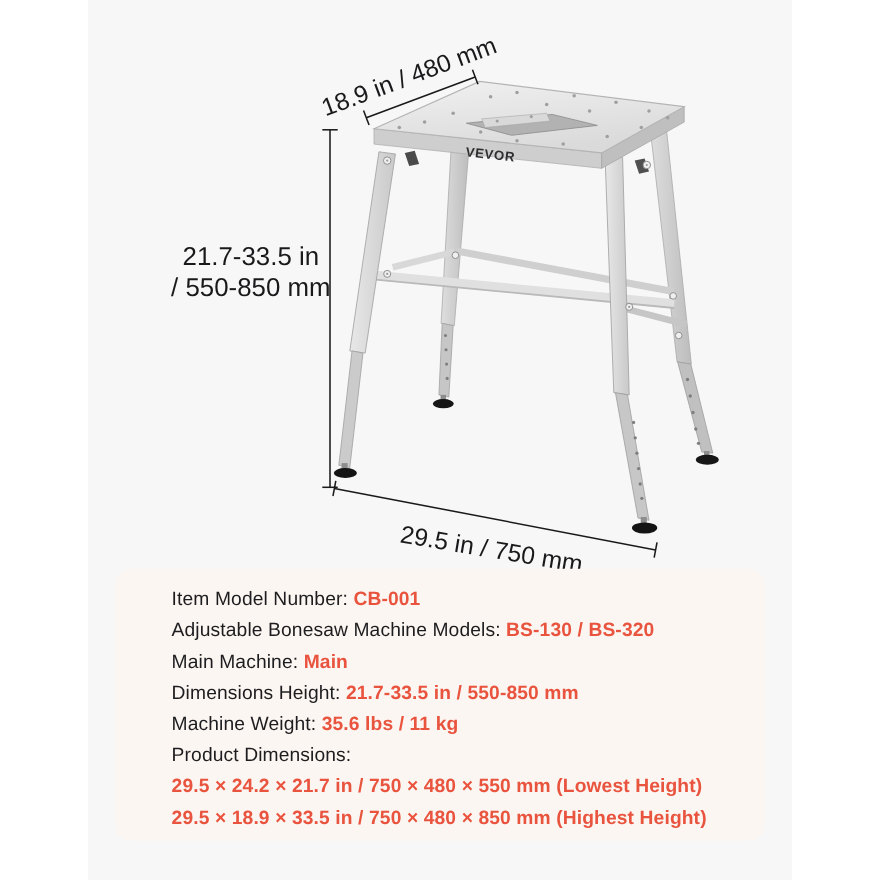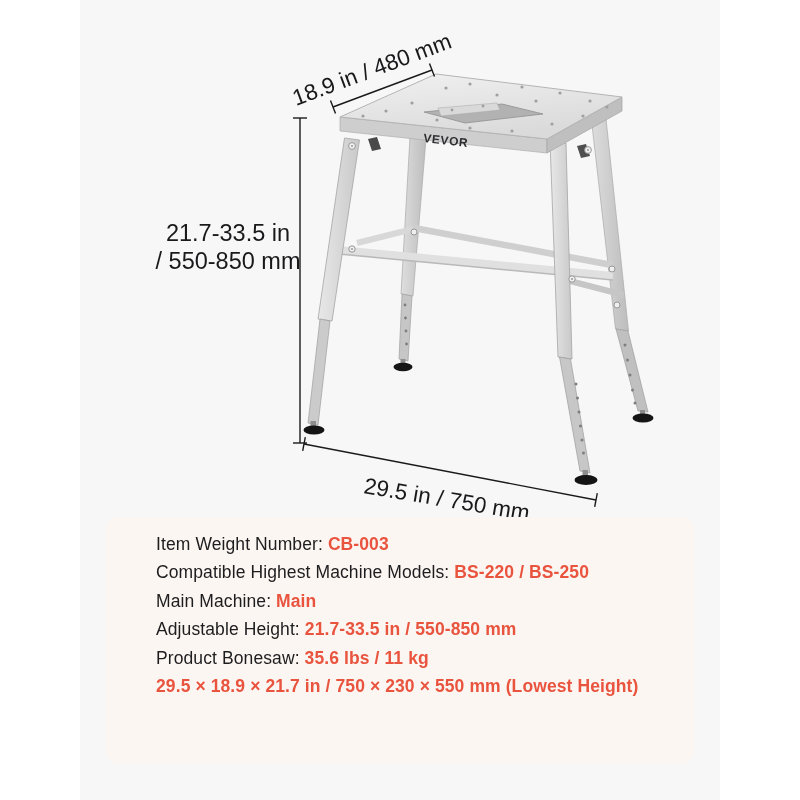--- a/index.html
+++ b/index.html
@@ -179,30 +179,36 @@
   <g>
     <text class="dim-text" transform="translate(296,106) rotate(-20.5)" font-size="22.5">18.9 in / 480 mm</text>
     <text class="dim-text" x="228" y="241" text-anchor="middle" font-size="23.5">21.7-33.5 in</text>
     <text class="dim-text" x="228" y="269" text-anchor="middle" font-size="23.5">/ 550-850 mm</text>
     <text class="dim-text" transform="translate(363,493) rotate(9.5)" font-size="22.5">29.5 in / 750 mm</text>
   </g>
 </svg>
 
 <div class="specs-panel">
   <div class="spec-row">
-    <span class="spec-label">Item Weight Number: </span><span class="spec-value">CB-003</span>
-  </div>
-  <div class="spec-row">
-    <span class="spec-label">Compatible Highest Machine Models: </span><span class="spec-value">BS-220 / BS-250</span>
+    <span class="spec-label">Item Model Number: </span><span class="spec-value">CB-001</span>
+  </div>
+  <div class="spec-row">
+    <span class="spec-label">Adjustable Bonesaw Machine Models: </span><span class="spec-value">BS-130 / BS-320</span>
   </div>
   <div class="spec-row">
     <span class="spec-label">Main Machine: </span><span class="spec-value">Main</span>
   </div>
   <div class="spec-row">
-    <span class="spec-label">Adjustable Height: </span><span class="spec-value">21.7-33.5 in / 550-850 mm</span>
-  </div>
-  <div class="spec-row">
-    <span class="spec-label">Product Bonesaw: </span><span class="spec-value">35.6 lbs / 11 kg</span>
-  </div>
-  <div class="spec-row">
-    <span class="spec-label"></span><span class="spec-value">29.5 × 18.9 × 21.7 in / 750 × 230 × 550 mm (Lowest Height)</span>
+    <span class="spec-label">Dimensions Height: </span><span class="spec-value">21.7-33.5 in / 550-850 mm</span>
+  </div>
+  <div class="spec-row">
+    <span class="spec-label">Machine Weight: </span><span class="spec-value">35.6 lbs / 11 kg</span>
+  </div>
+  <div class="spec-row">
+    <span class="spec-label">Product Dimensions:</span><span class="spec-value"></span>
+  </div>
+  <div class="spec-row">
+    <span class="spec-label"></span><span class="spec-value">29.5 × 24.2 × 21.7 in / 750 × 480 × 550 mm (Lowest Height)</span>
+  </div>
+  <div class="spec-row">
+    <span class="spec-label"></span><span class="spec-value">29.5 × 18.9 × 33.5 in / 750 × 480 × 850 mm (Highest Height)</span>
   </div>
 </div>
 
 </body></html>

